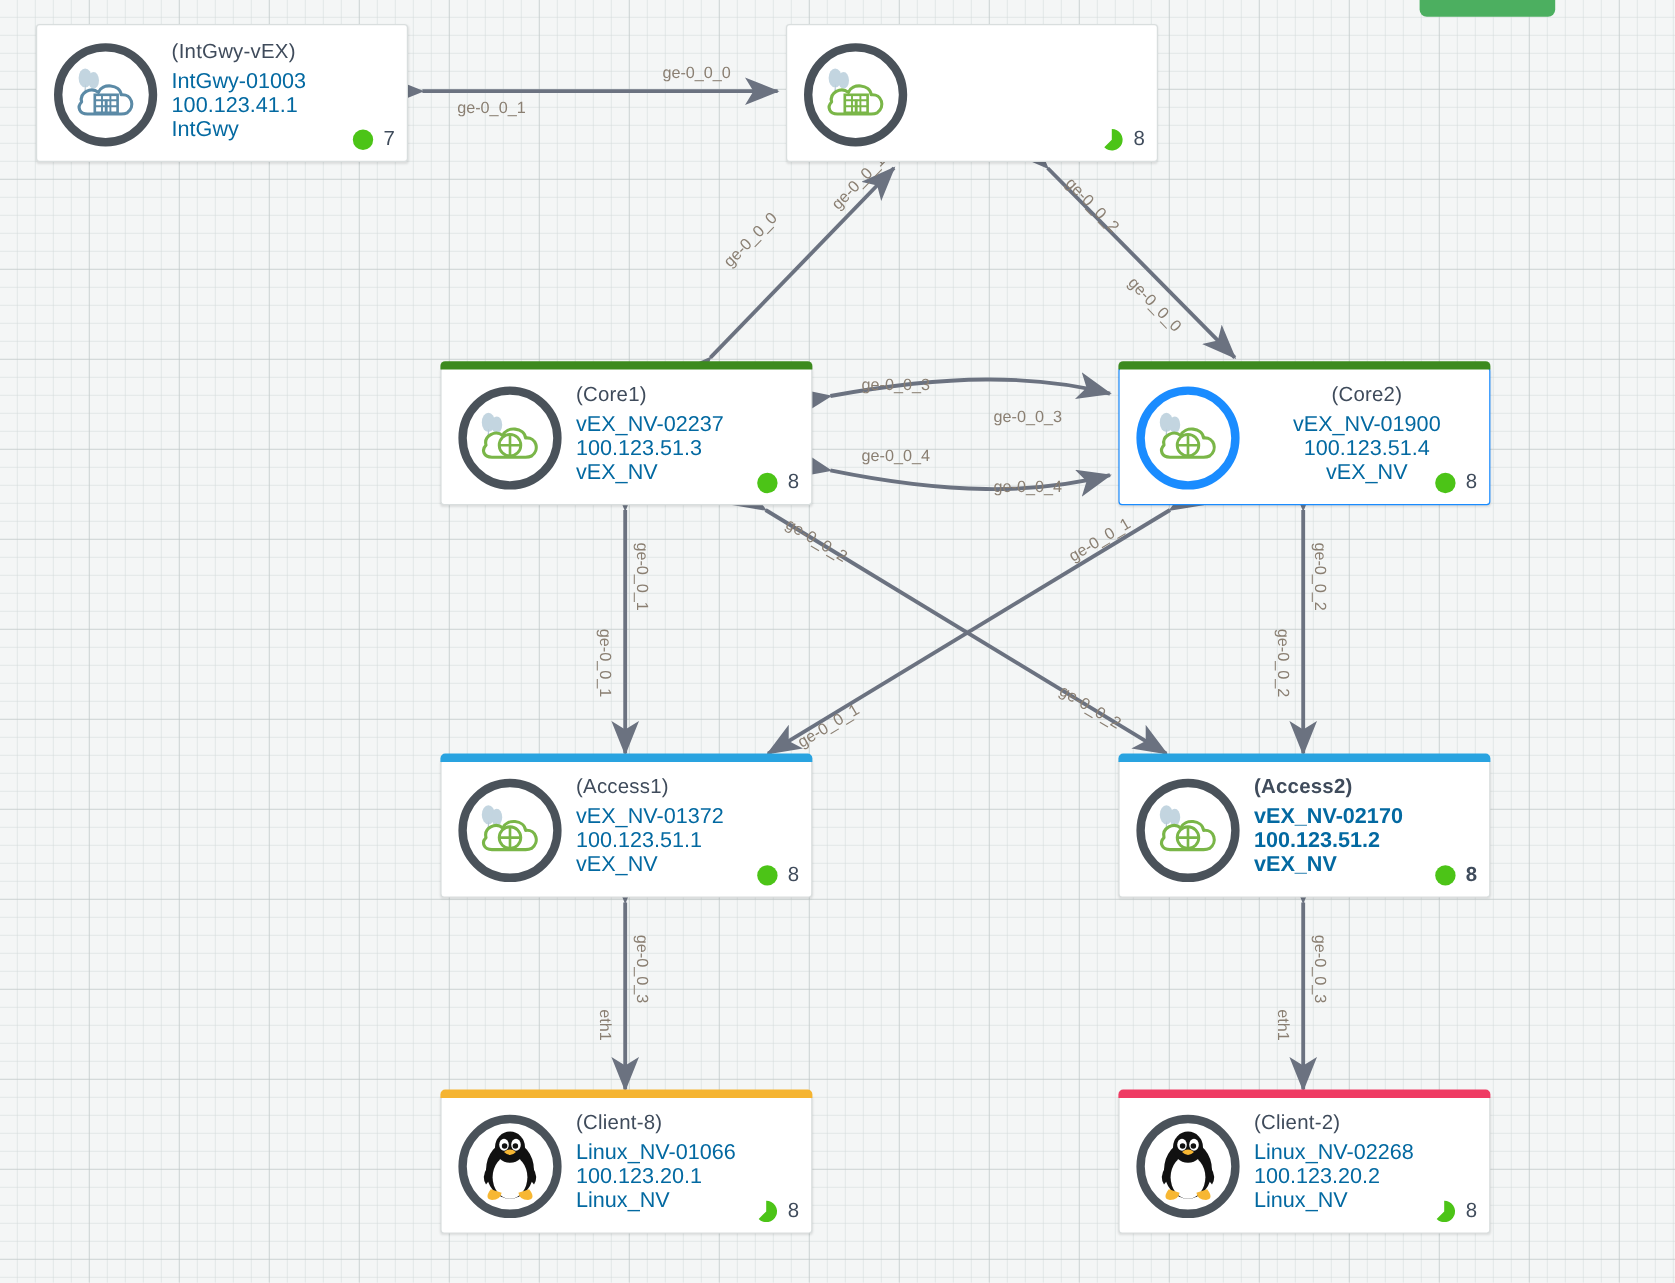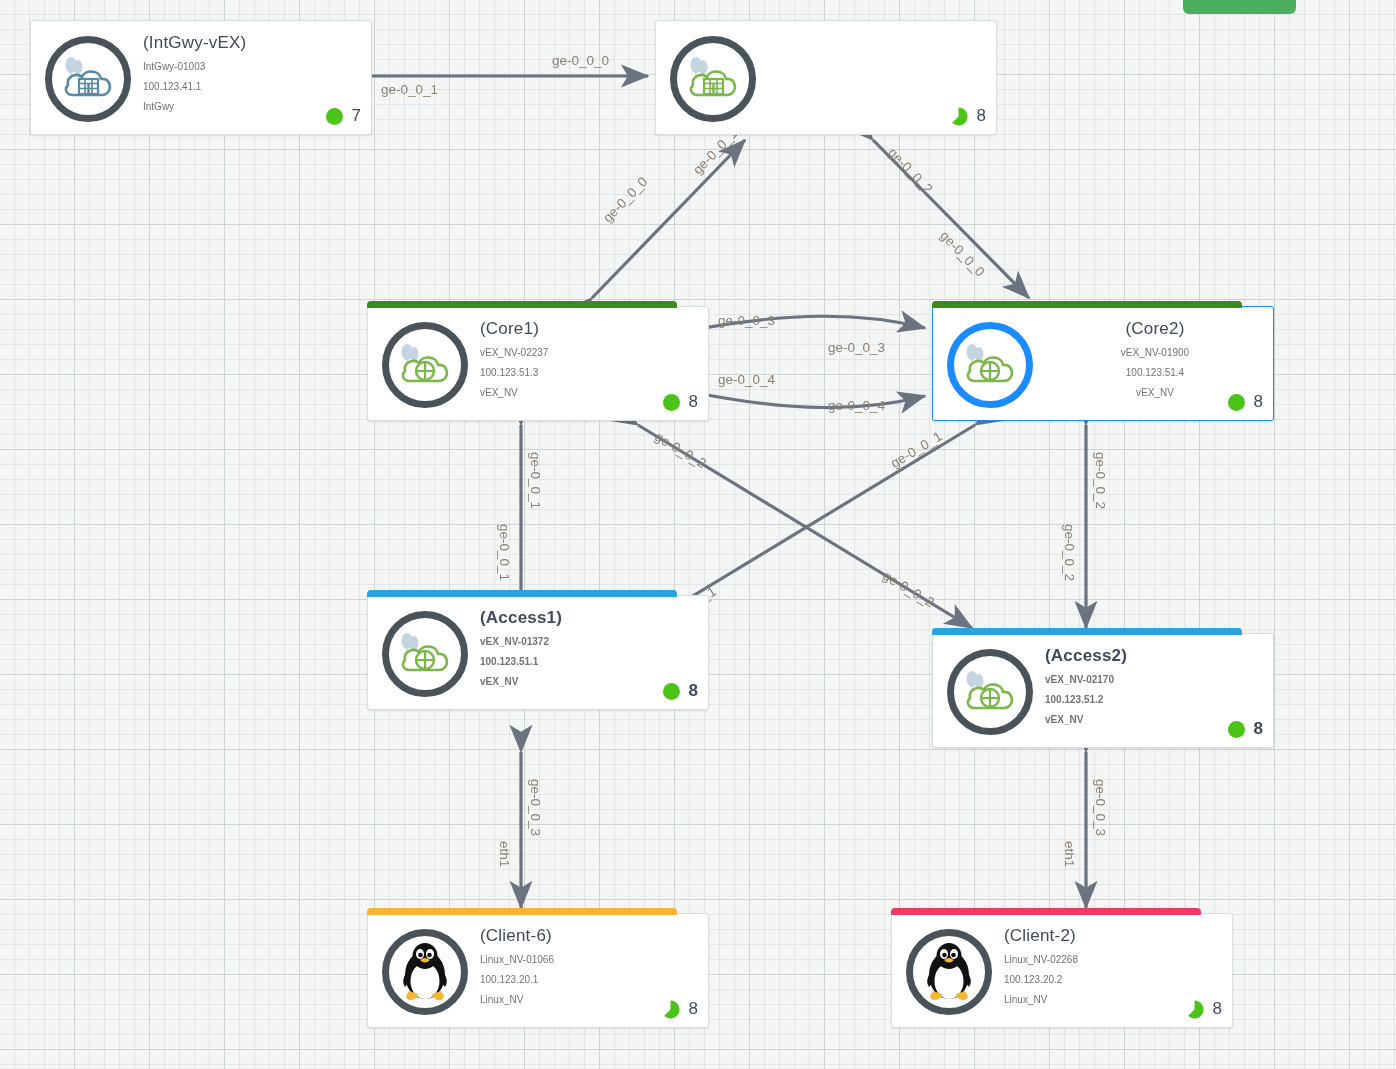--- a/index.html
+++ b/index.html
@@ -31,21 +31,21 @@
     position: absolute;
     left: 0; top: 0;
     width: 1396px;
     height: 1069px;
     pointer-events: none;
   }
 
   
   .node {
     position: absolute;
-    width: 342px;
+    width: 310px;
     height: 115px;
     background: #ffffff;
     border: 1px solid #d9dede;
     border-radius: 3px;
     box-sizing: border-box;
     box-shadow: 0 1px 2px rgba(0,0,0,0.10);
   }
   .node.selected {
     border: 1px solid #1a8cff;
     text-align: center;
@@ -82,22 +82,22 @@
     right: 8px;
   }
   .node .title {
     font-size: 17px;
     color: #3f4b5b;
     letter-spacing: 0.2px;
     margin-bottom: 4px;
     white-space: nowrap;
   }
   .node .meta {
-    font-size: 10px;
-    color: #737373;
+    font-size: 18px;
+    color: #0369a1;
     line-height: 20px;
     white-space: nowrap;
   }
   .node .status {
     position: absolute;
     right: 10px;
     bottom: 8px;
     display: flex;
     align-items: center;
     gap: 9px;
@@ -326,21 +326,21 @@
       <div class="meta">100.123.51.4</div>
       <div class="meta">vEX_NV</div>
     </div>
     <div class="status">
       <span>
             <span class="dot-full" style="background:#4cc417"></span>
           </span>
       <span class="count">8</span>
     </div>
       </div>
-      <div class="node" style="left: 367px; top: 595px; font-weight: bold;">
+      <div class="node" style="left: 367px; top: 633px;">
     <div class="topbar" style="background:#29a3e0"></div>
     <div class="icon-ring">
   <svg width="62" height="52" viewBox="0 0 62 52" xmlns="http://www.w3.org/2000/svg">
     <g opacity="0.55" fill="#93b4c8">
       <ellipse cx="13" cy="13" rx="5.5" ry="8"></ellipse>
       <ellipse cx="20" cy="15" rx="4.5" ry="7"></ellipse>
       <path d="M13 18 L15 34 L11 34 Z" fill="#6f93ab"></path>
     </g>
     <path d="M16 42 C9 42 7 36 11 32 C9 24 19 19 25 24 C28 16 43 17 44 26
              C53 25 56 36 49 41 C47 42 44 42 44 42 Z" fill="#ffffff" stroke="#7ab648" stroke-width="2.6" stroke-linejoin="round"></path>
@@ -403,35 +403,35 @@
     <circle cx="24.5" cy="14" r="2.3" fill="#111111"></circle>
     <circle cx="33.5" cy="14" r="2.3" fill="#111111"></circle>
     <path d="M24 19 Q29 15 34 19 Q29 24 24 19 Z" fill="#f7b733"></path>
     <path d="M13 50 Q7 58 14 59 Q21 59 22 53 Z" fill="#f7b733"></path>
     <path d="M45 50 Q51 58 44 59 Q37 59 36 53 Z" fill="#f7b733"></path>
     <path d="M10 32 Q5 40 9 46 Q13 42 13 34 Z" fill="#111111"></path>
     <path d="M48 32 Q53 40 49 46 Q45 42 45 34 Z" fill="#111111"></path>
   </svg>
         </div>
     <div class="body">
-      <div class="title">(Client-6)</div>
+      <div class="title">(Client-8)</div>
       <div class="meta">Linux_NV-01066</div>
       <div class="meta">100.123.20.1</div>
       <div class="meta">Linux_NV</div>
     </div>
     <div class="status">
       <span>
             <svg class="dot-partial" viewBox="0 0 20 20" xmlns="http://www.w3.org/2000/svg">
       <path d="M10 10 L10 0.6 A9.4 9.4 0 1 1 3.4 16.6 Z" fill="#4cc417"></path>
     </svg>
           </span>
       <span class="count">8</span>
     </div>
       </div>
-      <div class="node" style="left: 891px; top: 913px; text-decoration: underline;">
+      <div class="node" style="left: 932px; top: 913px; text-decoration: underline;">
     <div class="topbar" style="background:#ef3b63"></div>
     <div class="icon-ring">
   <svg width="58" height="62" viewBox="0 0 58 62" xmlns="http://www.w3.org/2000/svg">
     <ellipse cx="29" cy="34" rx="20" ry="24" fill="#111111"></ellipse>
     <ellipse cx="29" cy="40" rx="14.5" ry="18" fill="#ffffff"></ellipse>
     <ellipse cx="29" cy="15" rx="12.5" ry="13" fill="#111111"></ellipse>
     <ellipse cx="24" cy="13" rx="4" ry="5" fill="#ffffff"></ellipse>
     <ellipse cx="34" cy="13" rx="4" ry="5" fill="#ffffff"></ellipse>
     <circle cx="24.5" cy="14" r="2.3" fill="#111111"></circle>
     <circle cx="33.5" cy="14" r="2.3" fill="#111111"></circle>

